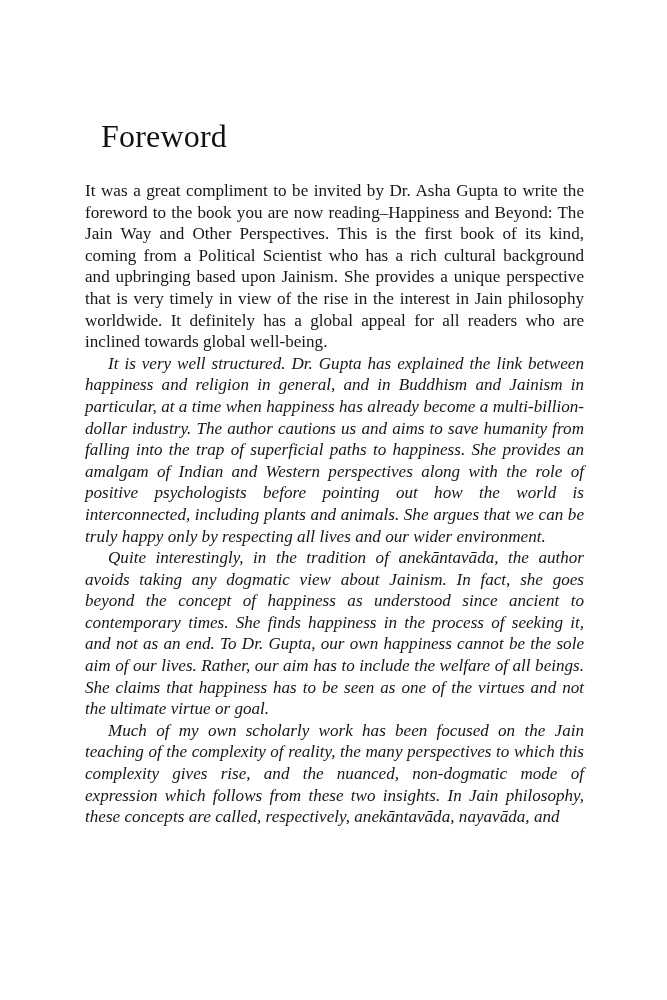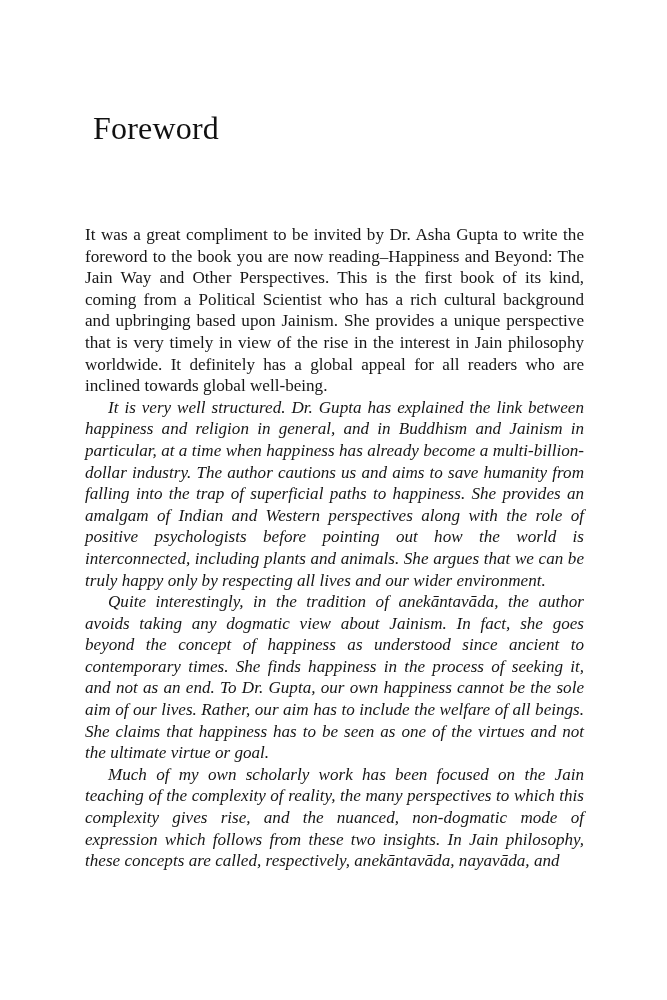--- a/index.html
+++ b/index.html
@@ -26,26 +26,26 @@
     left: 85px;
     top: 0;
     width: 499px;
   }
   .chapter-title {
     font-family: "Liberation Serif", "DejaVu Serif", serif;
     font-size: 32px;
     font-weight: 400;
     line-height: 1;
     color: #111111;
-    margin: 8px;
+    margin: 16px;
     padding-top: 104px;
     letter-spacing: 0.2px;
   }
   .body-block {
-    margin-top: 80px;
+    margin-top: 28px;
   }
   p.body-para {
     margin: 0;
     font-size: 17.1px;
     line-height: 21.6px;
     text-align: justify;
     text-justify: inter-word;
     color: #161616;
     hyphens: none;
     -webkit-hyphens: none;

